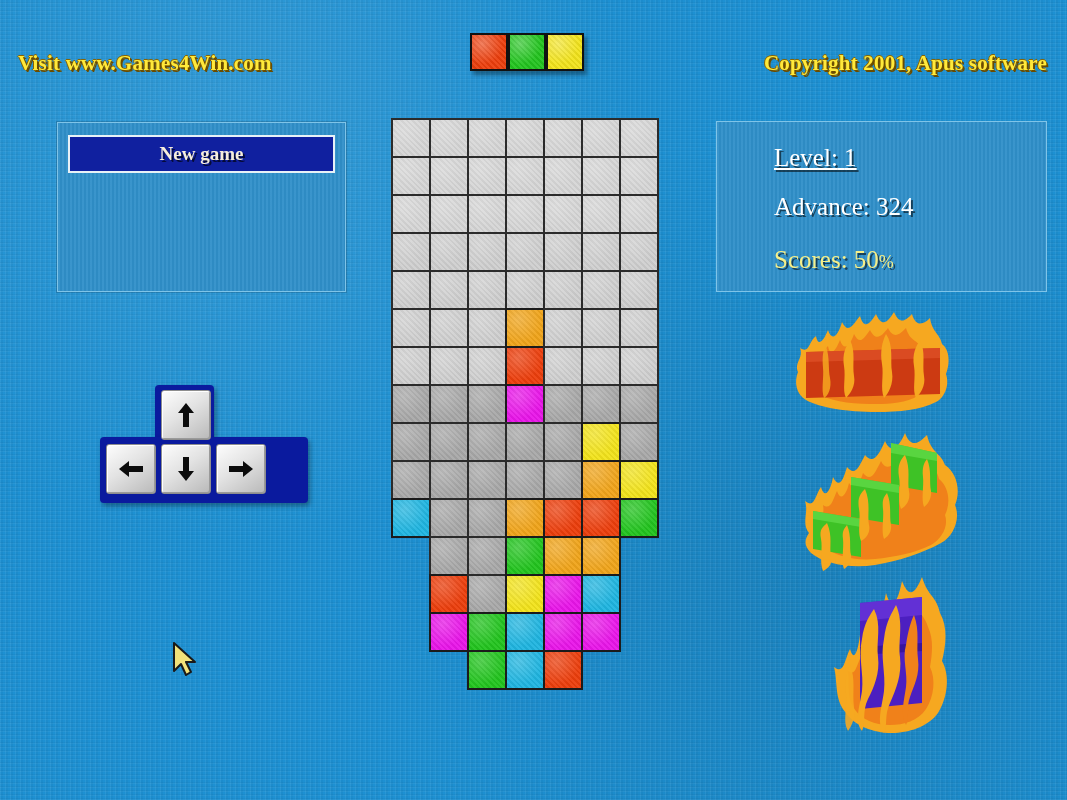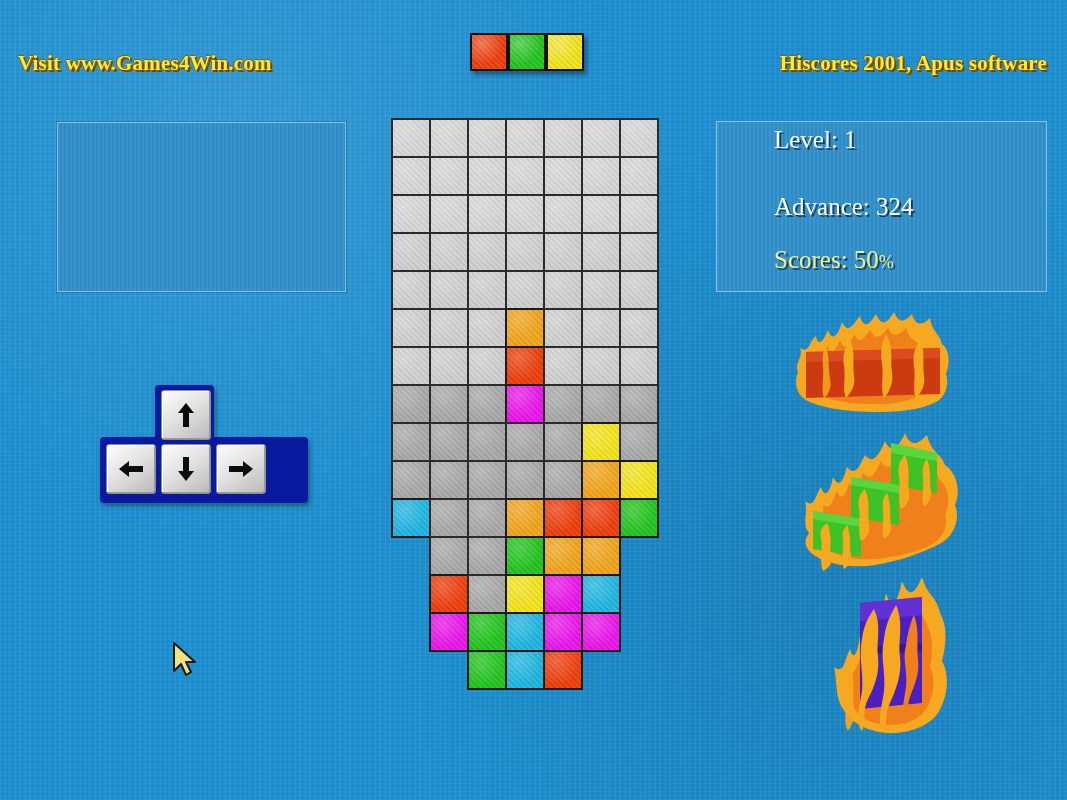--- a/index.html
+++ b/index.html
@@ -86,21 +86,21 @@
     background-image:repeating-linear-gradient(90deg, rgba(255,255,255,.05) 0 2px, rgba(0,0,0,.03) 2px 4px);
   }
   .stat-line{
     position:absolute;left:57px;
     font-family:"Liberation Serif", serif;
     font-size:25px;white-space:nowrap;
     text-shadow:2px 2px 0 rgba(0,0,0,.55);
   }
   .stat-white{color:#ffffff;}
   .stat-yellow{color:#f5ef8a;}
-  #stat-level{top:4px;}
+  #stat-level{top:22px;text-decoration:underline;}
   #stat-scores{top:71px;}
   #stat-advance{top:124px;}
   .pct{font-size:18px;}
 
   
   #arrow-keys{position:absolute;left:100px;top:385px;width:208px;height:140px;z-index:5;}
   .keyframe{
     position:absolute;background:#0a1a9e;border-radius:4px;
     box-shadow:2px 3px 5px rgba(0,0,0,.35);
   }
@@ -145,29 +145,32 @@
 
   
   #cursor{position:absolute;left:172px;top:642px;z-index:9;pointer-events:none;}
 </style>
 </head>
 <body>
 
 <div id="bg"></div>
 
 <div class="banner" id="banner-left">Visit www.Games4Win.com</div>
-<div class="banner" id="banner-right">Hiscores 2001, Apus software</div>
+<div class="banner" id="banner-right">Copyright 2001, Apus software</div>
 
 <div id="next-piece">
     <div class="pcell" style="background-color: rgb(236, 62, 12);"></div>
     <div class="pcell" style="background-color: rgb(34, 196, 30);"></div>
     <div class="pcell" style="background-color: rgb(242, 227, 27);"></div>
   </div>
 
 <div id="menu-panel">
+  <div class="menu-btn" id="btn-new">
+    <span>New game</span>
+  </div>
 </div>
 
 <div id="stats-panel">
   <div class="stat-line stat-white" id="stat-level">
     <span>Level:</span>
     <span>1</span>
   </div>
   <div class="stat-line stat-white" id="stat-scores">
     <span>Advance:</span>
     <span>324</span>

